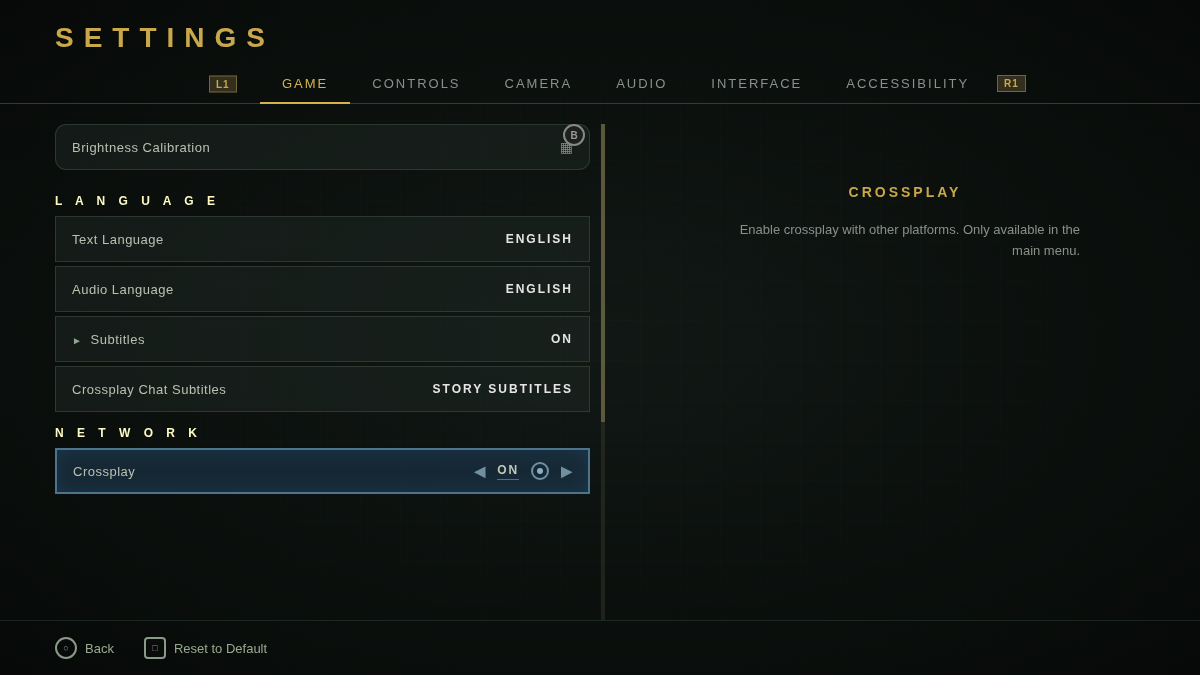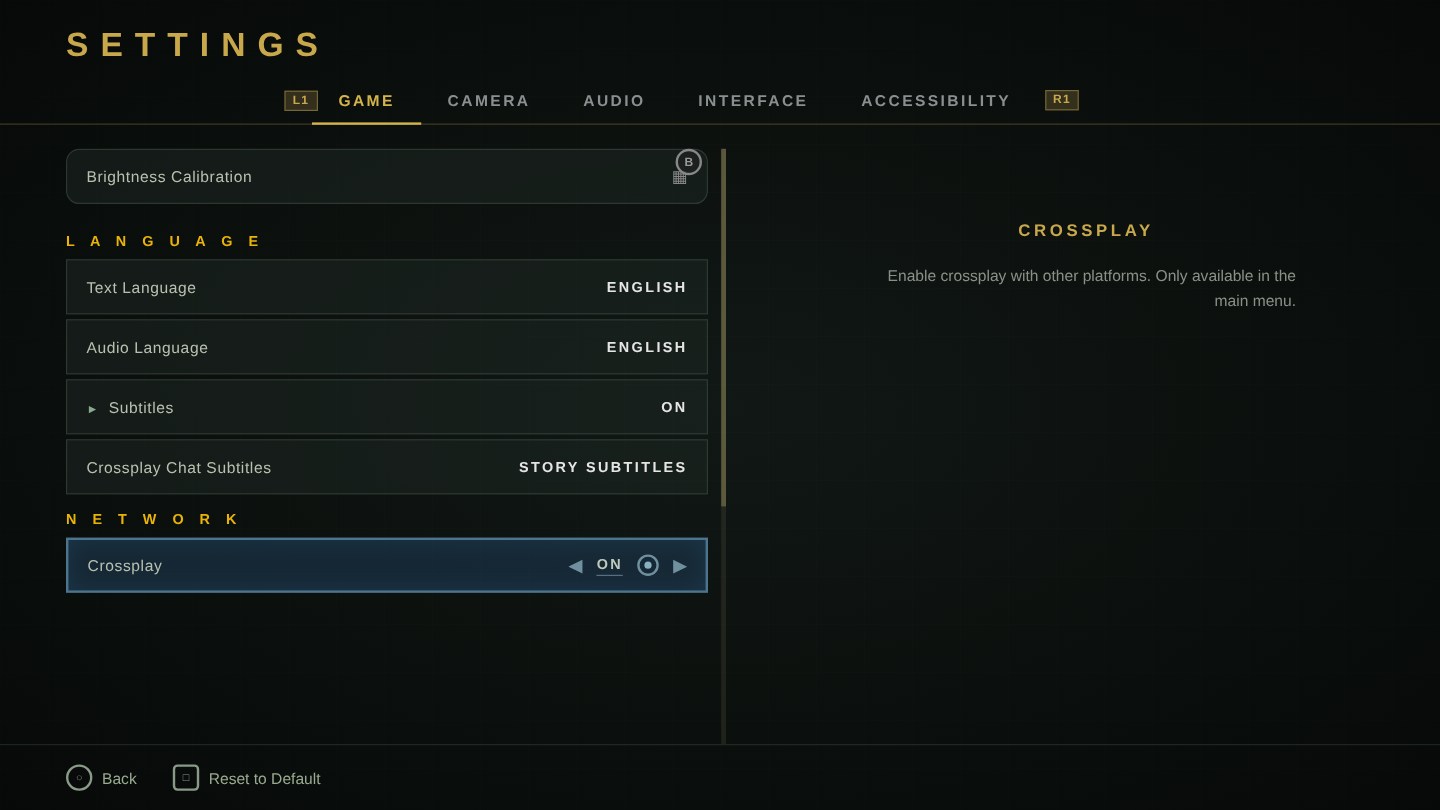--- a/index.html
+++ b/index.html
@@ -52,21 +52,21 @@
       display: flex;
       align-items: center;
       padding: 0 0 0 260px;
       border-bottom: 1px solid rgba(180,160,100,0.3);
       position: relative;
       gap: 0;
     }
 
     .tab-lb {
       position: absolute;
-      left: 237px;
+      left: 209px;
       top: 50%;
       transform: translateY(-50%);
       background: rgba(80,70,40,0.6);
       border: 1px solid rgba(180,160,80,0.5);
       color: #c8a84b;
       font-size: 10px;
       font-weight: bold;
       padding: 2px 6px;
       letter-spacing: 1px;
     }
@@ -79,21 +79,21 @@
       font-weight: bold;
       padding: 2px 6px;
       letter-spacing: 1px;
       margin-left: 6px;
     }
 
     .tab-item {
       padding: 12px 22px;
       font-size: 13px;
       letter-spacing: 2px;
-      font-weight: 700;
+      font-weight: 400;
       color: #8a9090;
       cursor: pointer;
       position: relative;
       text-transform: uppercase;
     }
 
     .tab-item.active {
       color: #d4b44a;
     }
 
@@ -180,21 +180,21 @@
     .brightness-row {
       margin-bottom: 14px;
       border-radius: 11px;
     }
 
     
     .section-header {
       font-size: 12px;
       font-weight: 700;
       letter-spacing: 5px;
-      color: #eab308;
+      color: #fef9c3;
       padding: 10px 0 8px 0;
       text-transform: uppercase;
     }
 
     
     .crossplay-row {
       display: flex;
       align-items: center;
       justify-content: space-between;
       background: rgba(25,45,60,0.85);
@@ -343,20 +343,23 @@
 
 <div class="page-wrapper">
 
   <div class="settings-title">SETTINGS</div>
 
   <div class="tab-bar">
     <span class="tab-lb">L1</span>
 
     <div class="tab-item active">
       <span>GAME</span>
+    </div>
+    <div class="tab-item">
+      <span>CONTROLS</span>
     </div>
     <div class="tab-item">
       <span>CAMERA</span>
     </div>
     <div class="tab-item">
       <span>AUDIO</span>
     </div>
     <div class="tab-item">
       <span>INTERFACE</span>
     </div>

